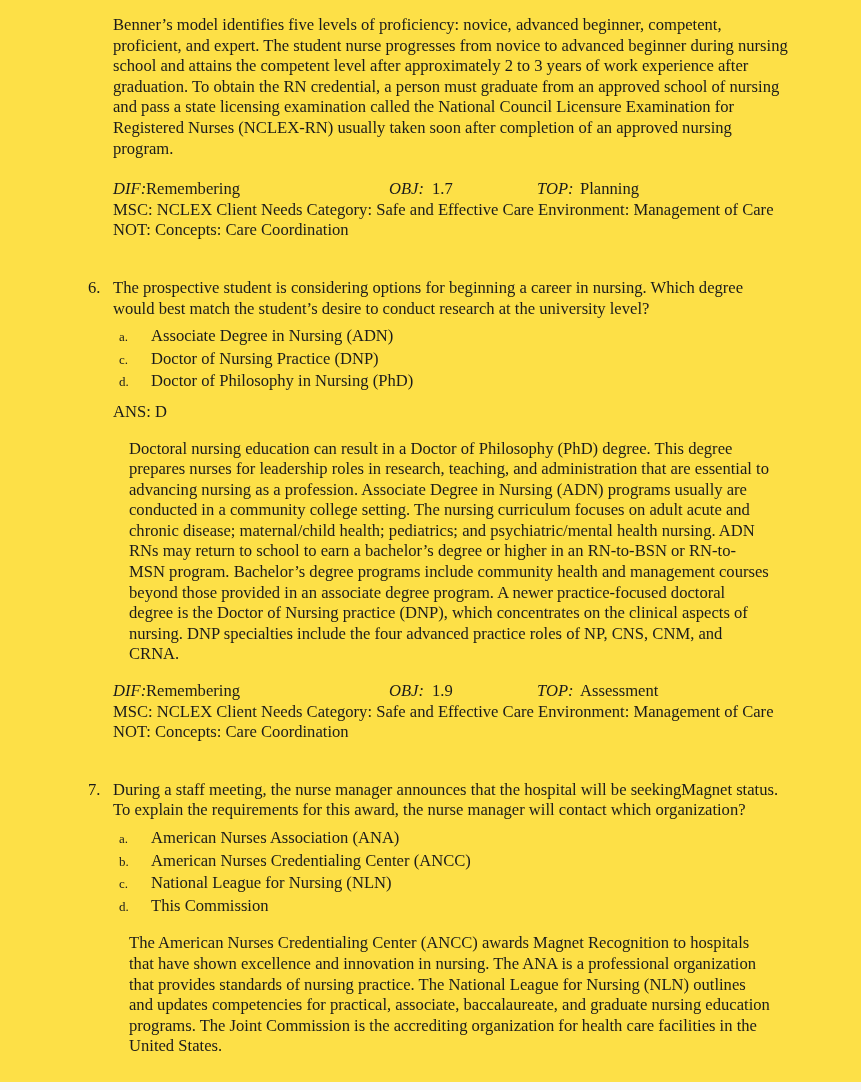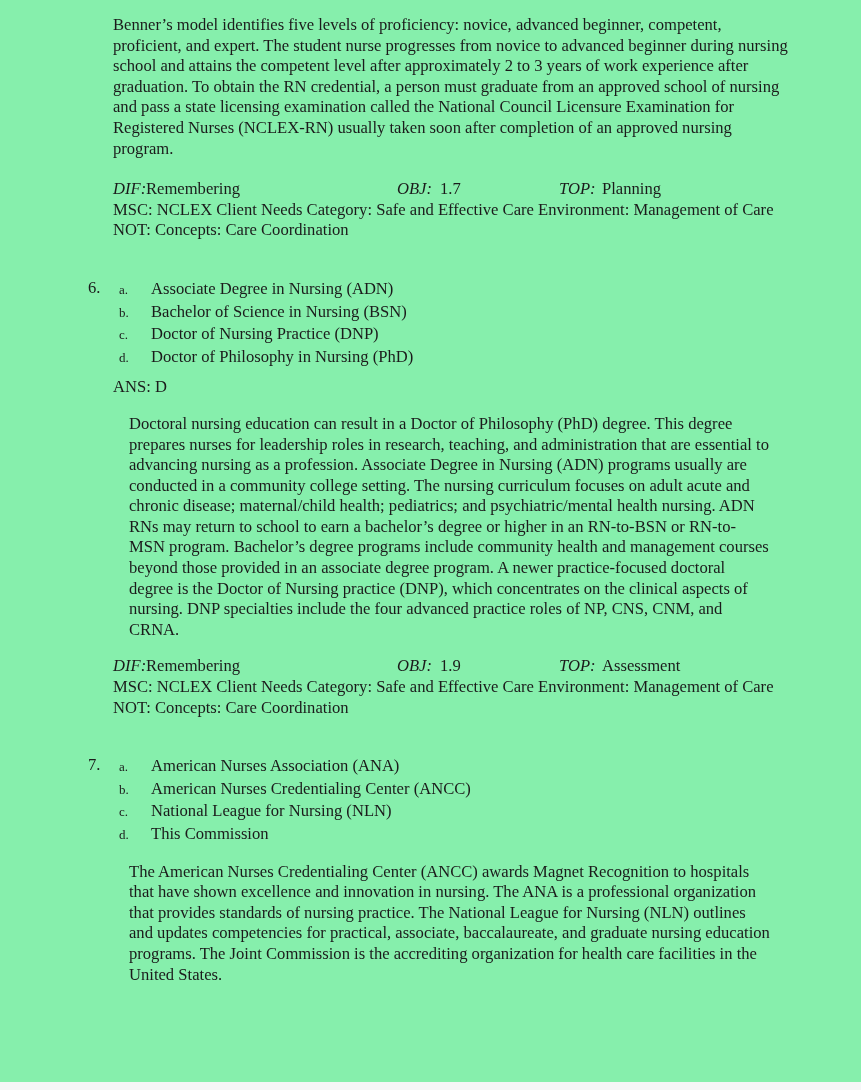--- a/index.html
+++ b/index.html
@@ -1,36 +1,36 @@
 <!DOCTYPE html>
 <html><head>
 <meta charset="utf-8">
 <style>
   html,body{margin:0;padding:0;background:#ffffff;}
   .page{
     position:relative;
     width:861px;height:1090px;
-    background:#86efac;
+    background:#fde047;
     box-sizing:border-box;
     padding:15px 73px 0 113px;
     font-family:"Liberation Serif","DejaVu Serif",serif;
     font-size:16.6px;
     line-height:20.6px;
     color:#1b1b1b;
     overflow:hidden;
   }
   .para{margin:0;max-width:678px;}
   .meta-block{margin-top:20px;}
   .meta-block.inner{margin-top:7px;}
   .meta-line{margin:0;white-space:nowrap;}
   .meta-cols{position:relative;height:20.6px;}
   .mcol{position:absolute;top:0;white-space:nowrap;}
   .mcol.c1{left:0;}
-  .mcol.c2{left:284px;}
-  .mcol.c3{left:446px;}
+  .mcol.c2{left:276px;}
+  .mcol.c3{left:424px;}
   .mlabel{display:inline-block;width:33px;font-style:italic;}
   .mlabel.w{width:43px;}
   .question{position:relative;margin-top:37px;max-width:675px;}
   .qnum{position:absolute;left:-25px;top:0;}
   .qtext{margin:0;}
   .options{margin:6px;padding:0;list-style:none;}
   .option{line-height:22.6px;}
   .olet{display:inline-block;width:32px;font-size:13px;vertical-align:top;position:relative;top:1px;}
   .ans{margin-top:9px;}
   .expl{margin:16px;max-width:678px;}
@@ -49,43 +49,44 @@
       <span class="mcol c2"><span class="mlabel w">OBJ:</span><span>1.7</span></span>
       <span class="mcol c3"><span class="mlabel w">TOP:</span><span>Planning</span></span>
     </div>
     <div class="meta-line">MSC: NCLEX Client Needs Category: Safe and Effective Care Environment: Management of Care</div>
     <div class="meta-line">NOT: Concepts: Care Coordination</div>
   </div>
 
   <div class="question">
     <span class="qnum">6.</span>
     <div class="qbody">
+      <p class="qtext">The prospective student is considering options for beginning a career in nursing. Which degree would best match the student’s desire to conduct research at the university level?</p>
       <div class="options">
         <div class="option"><span class="olet">a.</span><span>Associate Degree in Nursing (ADN)</span></div>
-        <div class="option"><span class="olet">b.</span><span>Bachelor of Science in Nursing (BSN)</span></div>
         <div class="option"><span class="olet">c.</span><span>Doctor of Nursing Practice (DNP)</span></div>
         <div class="option"><span class="olet">d.</span><span>Doctor of Philosophy in Nursing (PhD)</span></div>
       </div>
       <div class="ans">ANS: D</div>
       <p class="expl">Doctoral nursing education can result in a Doctor of Philosophy (PhD) degree. This degree prepares nurses for leadership roles in research, teaching, and administration that are essential to advancing nursing as a profession. Associate Degree in Nursing (ADN) programs usually are conducted in a community college setting. The nursing curriculum focuses on adult acute and chronic disease; maternal/child health; pediatrics; and psychiatric/mental health nursing. ADN RNs may return to school to earn a bachelor’s degree or higher in an RN-to-BSN or RN-to-MSN program. Bachelor’s degree programs include community health and management courses beyond those provided in an associate degree program. A newer practice-focused doctoral degree is the Doctor of Nursing practice (DNP), which concentrates on the clinical aspects of nursing. DNP specialties include the four advanced practice roles of NP, CNS, CNM, and CRNA.</p>
       <div class="meta-block inner">
         <div class="meta-line meta-cols">
           <span class="mcol c1"><span class="mlabel">DIF:</span><span>Remembering</span></span>
           <span class="mcol c2"><span class="mlabel w">OBJ:</span><span>1.9</span></span>
           <span class="mcol c3"><span class="mlabel w">TOP:</span><span>Assessment</span></span>
         </div>
         <div class="meta-line">MSC: NCLEX Client Needs Category: Safe and Effective Care Environment: Management of Care</div>
         <div class="meta-line">NOT: Concepts: Care Coordination</div>
       </div>
     </div>
   </div>
 
   <div class="question">
     <span class="qnum">7.</span>
     <div class="qbody">
+      <p class="qtext">During a staff meeting, the nurse manager announces that the hospital will be seekingMagnet status. To explain the requirements for this award, the nurse manager will contact which organization?</p>
       <div class="options">
         <div class="option"><span class="olet">a.</span><span>American Nurses Association (ANA)</span></div>
         <div class="option"><span class="olet">b.</span><span>American Nurses Credentialing Center (ANCC)</span></div>
         <div class="option"><span class="olet">c.</span><span>National League for Nursing (NLN)</span></div>
         <div class="option"><span class="olet">d.</span><span>This Commission</span></div>
       </div>
       <p class="expl">The American Nurses Credentialing Center (ANCC) awards Magnet Recognition to hospitals that have shown excellence and innovation in nursing. The ANA is a professional organization that provides standards of nursing practice. The National League for Nursing (NLN) outlines and updates competencies for practical, associate, baccalaureate, and graduate nursing education programs. The Joint Commission is the accrediting organization for health care facilities in the United States.</p>
     </div>
   </div>
 

